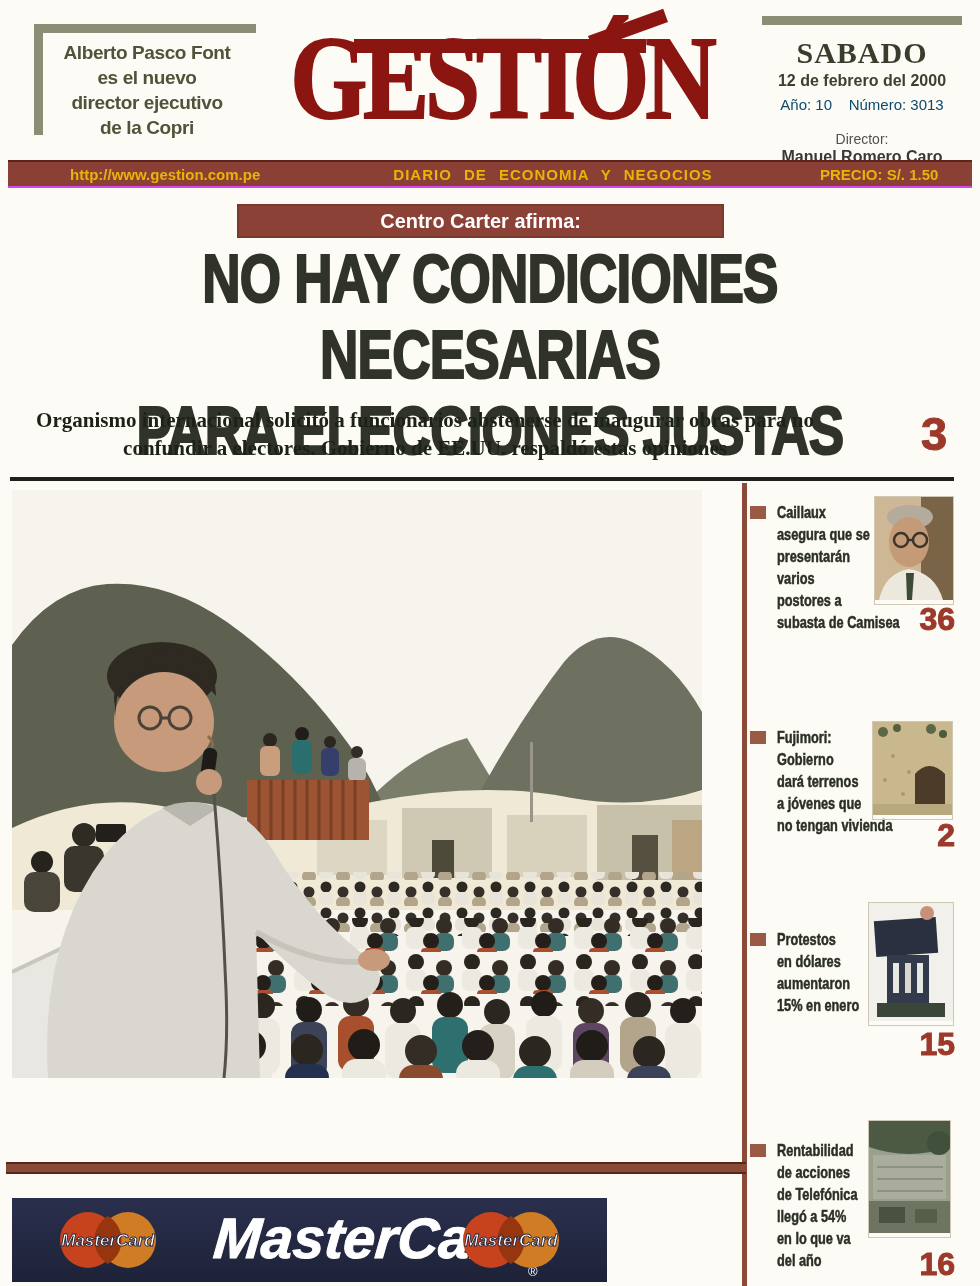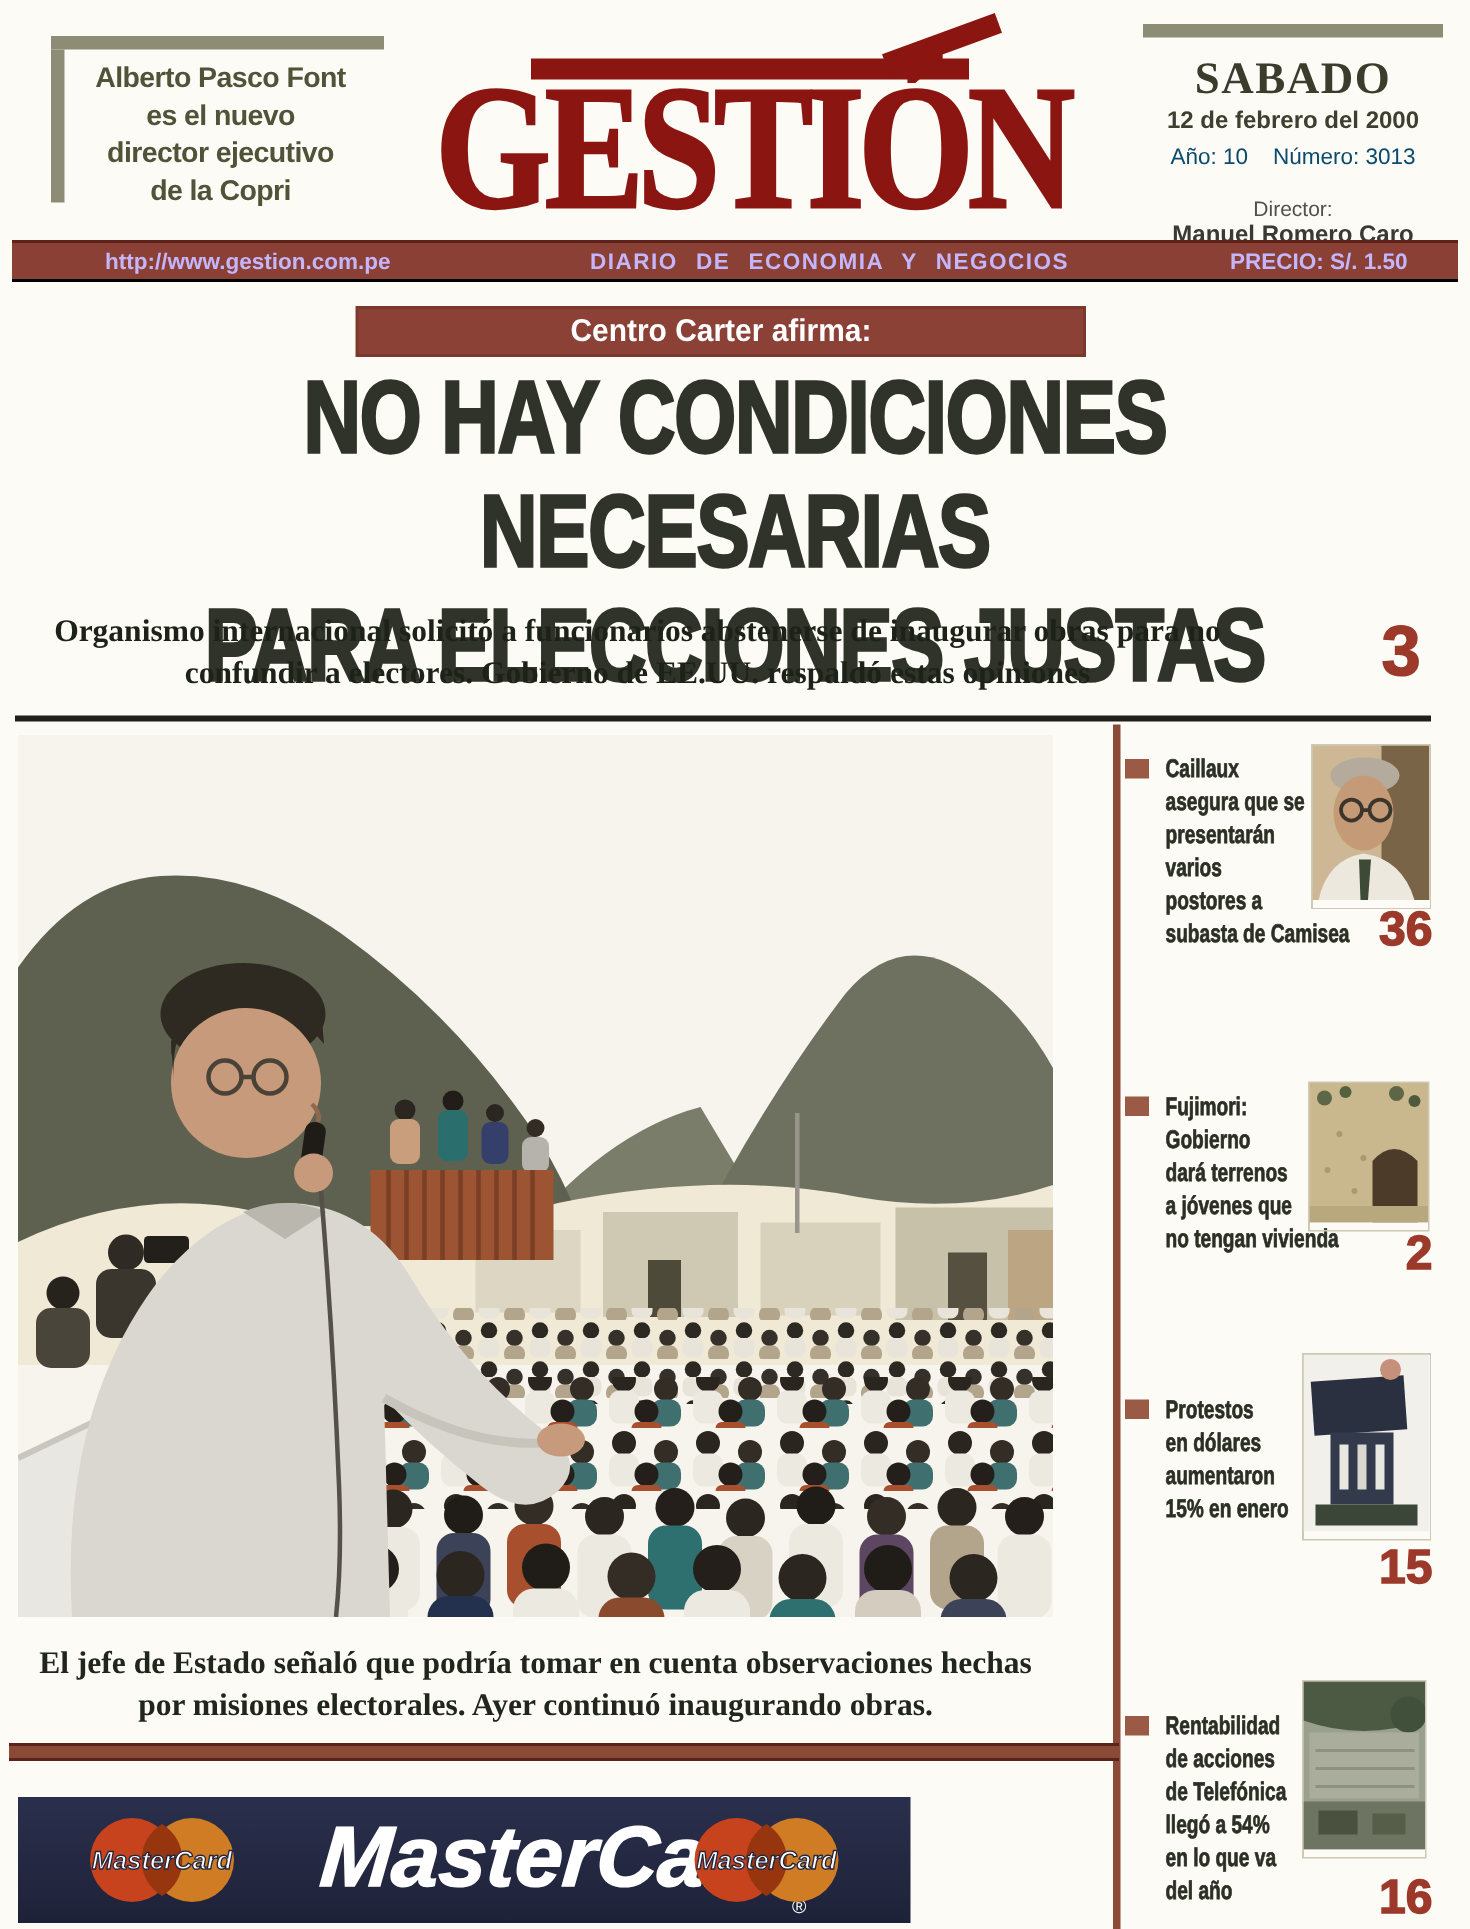--- a/index.html
+++ b/index.html
@@ -10,34 +10,34 @@
   .promo-box{left:34px;top:24px;width:222px;height:128px;padding-left:21px;}
   .promo-top{position:absolute;left:0;top:0;width:222px;height:9px;background:#8d8d76;}
   .promo-left{position:absolute;left:0;top:9px;width:9px;height:102px;background:#8d8d76;}
   .promo-text{position:absolute;left:10px;top:16px;width:206px;text-align:center;
               font-weight:700;font-size:19px;line-height:25px;color:#515339;white-space:pre-line;
               letter-spacing:-0.4px;}
   .logo-wrap{left:250px;top:12px;width:470px;height:146px;}
   .logo-bar{position:absolute;left:104px;top:27px;width:292px;height:14px;background:#8b1511;}
   .logo-accent{position:absolute;left:338px;top:10px;width:80px;height:14px;background:#8b1511;
                transform:rotate(-20deg);}
-  .logo-text{position:absolute;left:0;top:28px;width:470px;text-align:left;}
+  .logo-text{position:absolute;left:0;top:8px;width:470px;text-align:left;}
   .logo-text span{display:inline-block;transform:scaleX(0.84);transform-origin:center top;
     font-family:"Liberation Serif",serif;font-weight:700;font-size:118px;line-height:118px;
     letter-spacing:-5px;color:#8b1511;-webkit-text-stroke:2px #8b1511;}
   .issue-box{left:762px;top:16px;width:200px;height:134px;text-align:center;}
   .issue-top{position:absolute;left:0;top:0;width:200px;height:9px;background:#8d8d76;}
   .issue-day{margin-top:20px;font-weight:700;font-size:30px;letter-spacing:1px;color:#3a3d2b;font-family:Liberation Serif, serif;}
   .issue-date{margin-top:2px;font-weight:700;font-size:16px;color:#3d402e;}
   .issue-no{margin-top:6px;font-size:15px;color:#0c4a6e;white-space:pre;}
   .issue-dir{margin-top:18px;font-size:14px;color:#51514b;}
   .issue-dirname{margin-top:1px;font-weight:700;font-size:16px;color:#3a3a34;}
   
   .strip{left:8px;top:160px;width:964px;height:28px;background:#8a4035;
-         border-top:2px solid #5e241b;border-bottom:2px solid #000000;box-sizing:border-box;color:#c4b5fd;}
+         border-top:2px solid #5e241b;border-bottom:2px solid #d946ef;box-sizing:border-box;color:#eab308;}
   .strip div{position:absolute;top:3px;font-weight:700;font-size:15px;line-height:19px;}
   .strip-url{left:62px;}
   .strip-tagline{left:380px;width:330px;text-align:center;letter-spacing:1px;word-spacing:7px;}
   .strip-price{left:800px;margin-left:12px;}
   
   .kicker{left:237px;top:204px;width:487px;height:34px;background:#8c4136;
           box-shadow:inset 0 0 0 2px #79392d;text-align:center;}
   .kicker span{display:inline-block;transform:scaleX(0.95);color:#fff;font-weight:700;
                font-size:21px;line-height:33px;}
   .headline{left:14px;top:240px;width:952px;text-align:center;}
@@ -243,22 +243,20 @@
         <circle cx="138" cy="228" r="11" fill="none" stroke="#4a4236" stroke-width="3"></circle>
         <path d="M149 228 L157 228" stroke="#4a4236" stroke-width="3"></path>
         <path d="M196 246 Q202 252 200 258" stroke="#8d6a4e" stroke-width="3" fill="none"></path>
         <rect x="190" y="258" width="14" height="30" rx="6" fill="#1f1c18" transform="rotate(8 197 273)"></rect>
         <circle cx="197" cy="292" r="13" fill="#c69a7a"></circle>
         <path d="M202 304 Q210 400 214 500 Q216 550 212 588" fill="none" stroke="#55504a" stroke-width="3"></path>
       </g>
     </svg>
   </div>
 
-  <div class="abs caption">El jefe de Estado señaló que podría tomar en cuenta observaciones hechas
-por misiones electorales. Ayer continuó inaugurando obras.</div>
   <div class="abs mc-rule"></div>
 
   <div class="abs mc-banner">
     <div class="mc-logo mc-logo-l">
       <svg width="112" height="60" viewBox="0 0 112 60">
         <circle cx="36" cy="30" r="28" fill="#c7431d"></circle>
         <circle cx="76" cy="30" r="28" fill="#d07c24"></circle>
         <path d="M56 6 a28 28 0 0 0 0 48 a28 28 0 0 0 0 -48 z" fill="#97350f"></path>
         <text x="56" y="36" text-anchor="middle" font-family="Liberation Sans, sans-serif" font-size="17" font-style="italic" font-weight="bold" fill="#ffffff" stroke="#232740" stroke-width="0.9">MasterCard</text>
       </svg>

